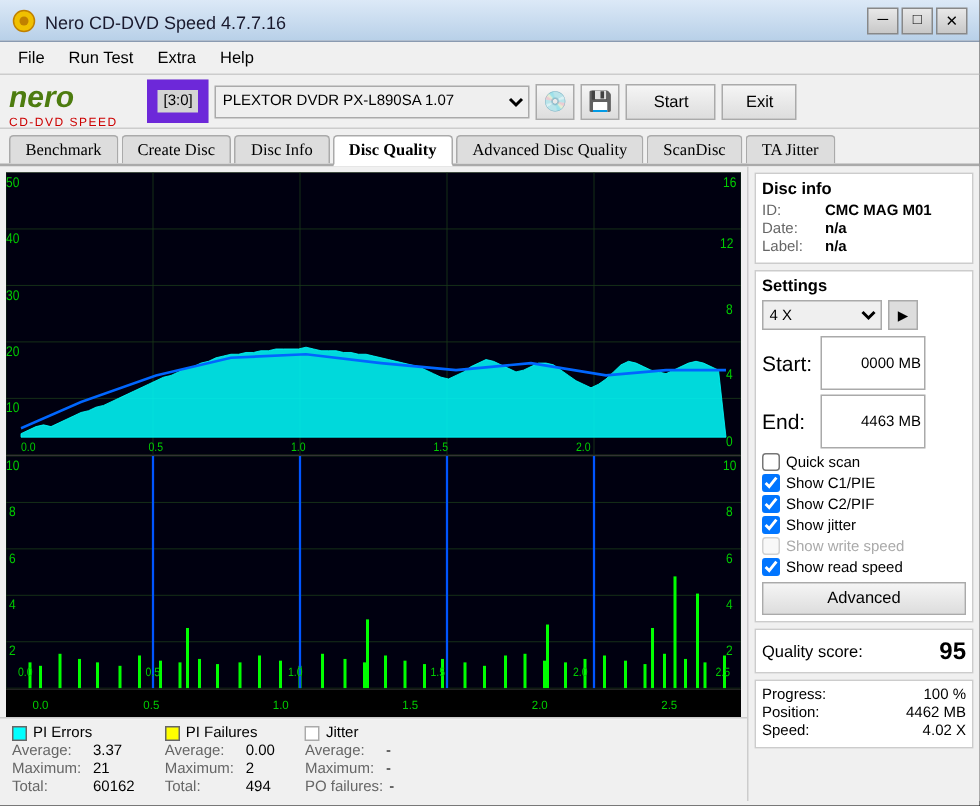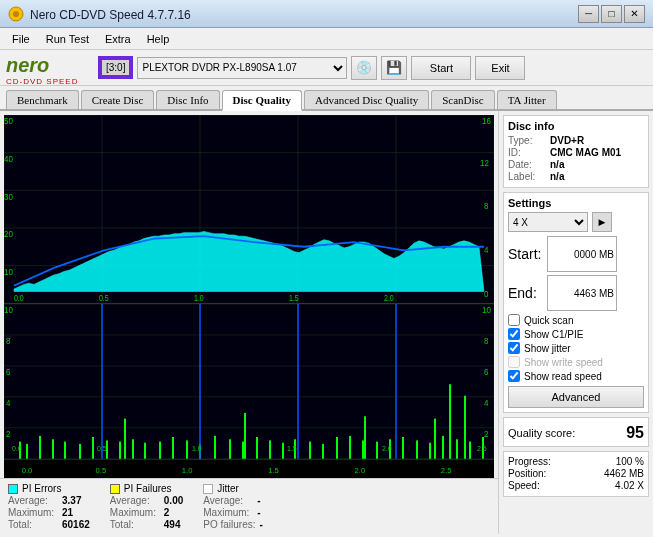--- a/index.html
+++ b/index.html
@@ -62,21 +62,21 @@
     }
     .nero-logo-top { font-size: 20px; font-weight: bold; color: #4d7c0f; font-style: italic; }
     .nero-logo-bottom { font-size: 8px; color: #cc0000; letter-spacing: 1px; }
     .drive-selector {
       display: flex;
       align-items: center;
       gap: 4px;
     }
     .drive-label {
       background: #d4d4d4;
-      border: 4px solid #6d28d9;
+      border: 7px solid #6d28d9;
       padding: 2px 4px;
       font-size: 10px;
     }
     .drive-dropdown {
       width: 210px;
       height: 22px;
       font-size: 10px;
       border: 1px solid #aaa;
     }
     .toolbar-icon-btn {
@@ -262,21 +262,21 @@
     }
     .stat-color-box {
       width: 10px; height: 10px;
       border: 1px solid #666;
     }
     .stat-row {
       display: flex;
       gap: 4px;
     }
     .stat-key { color: #666; min-width: 50px; }
-    .stat-val { font-weight: bold; }
+    .stat-val { font-weight: normal; }
     .progress-row {
       display: flex;
       justify-content: space-between;
       font-size: 10px;
       margin-bottom: 1px;
     }
   </style>
 </head>
 <body>
 
@@ -545,24 +545,20 @@
         </div>
       </div>
     </div>
   </div>
 
   <div class="right-panel">
 
     <div class="disc-info-section">
       <div class="disc-info-title">Disc info</div>
       <div class="info-row">
-        <span class="info-label">Type:</span>
-        <span class="info-value">DVD+R</span>
-      </div>
-      <div class="info-row">
         <span class="info-label">ID:</span>
         <span class="info-value">CMC MAG M01</span>
       </div>
       <div class="info-row">
         <span class="info-label">Date:</span>
         <span class="info-value">n/a</span>
       </div>
       <div class="info-row">
         <span class="info-label">Label:</span>
         <span class="info-value">n/a</span>
@@ -591,20 +587,24 @@
       <div class="checkbox-row">
         <input type="checkbox" style="">
         <span class="checkbox-label">Quick scan</span>
       </div>
       <div class="checkbox-row">
         <input type="checkbox" checked="" style="">
         <span class="checkbox-label">Show C1/PIE</span>
       </div>
       <div class="checkbox-row">
         <input type="checkbox" checked="" style="">
+        <span class="checkbox-label">Show C2/PIF</span>
+      </div>
+      <div class="checkbox-row">
+        <input type="checkbox" checked="" style="">
         <span class="checkbox-label">Show jitter</span>
       </div>
       <div class="checkbox-row">
         <input type="checkbox" disabled="" style="">
         <span class="checkbox-label" style="color:#aaa;">Show write speed</span>
       </div>
       <div class="checkbox-row">
         <input type="checkbox" checked="" style="">
         <span class="checkbox-label">Show read speed</span>
       </div>

